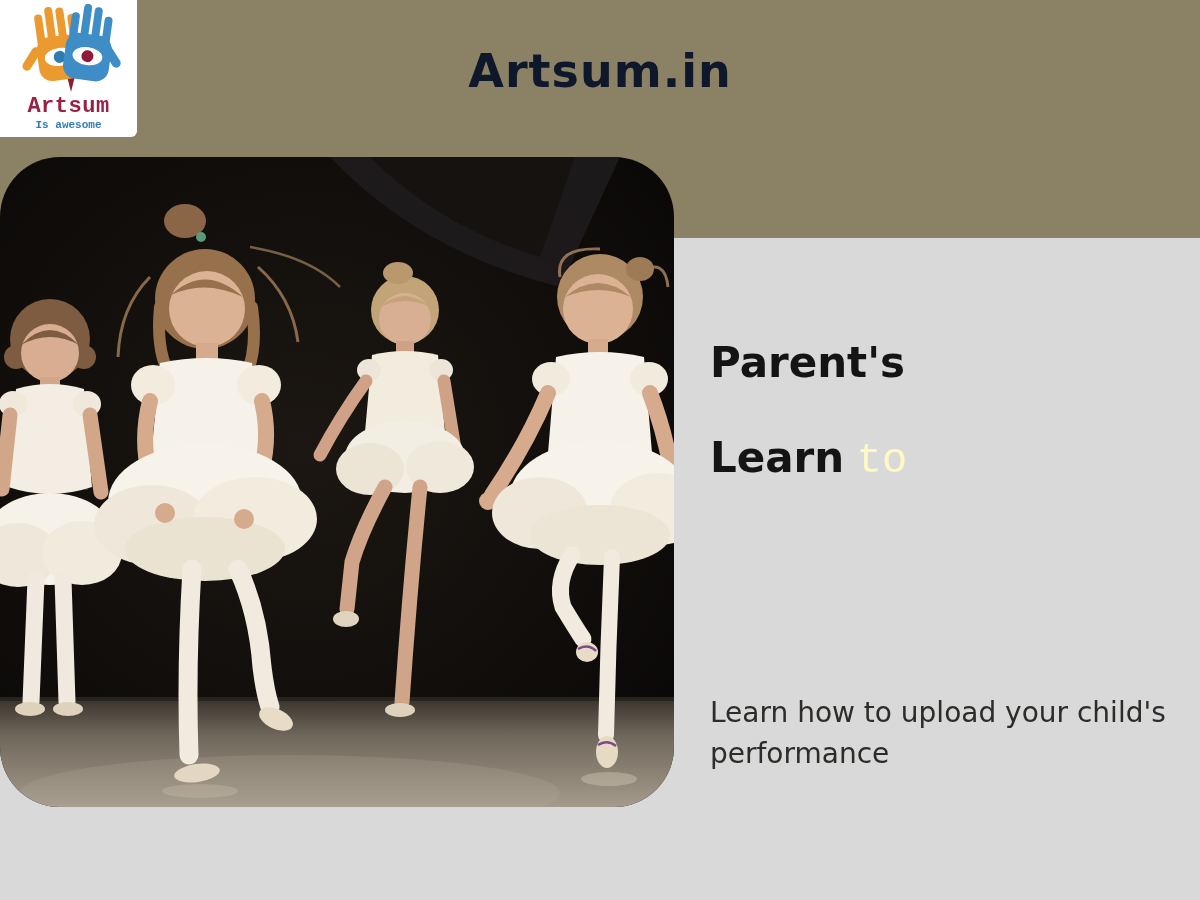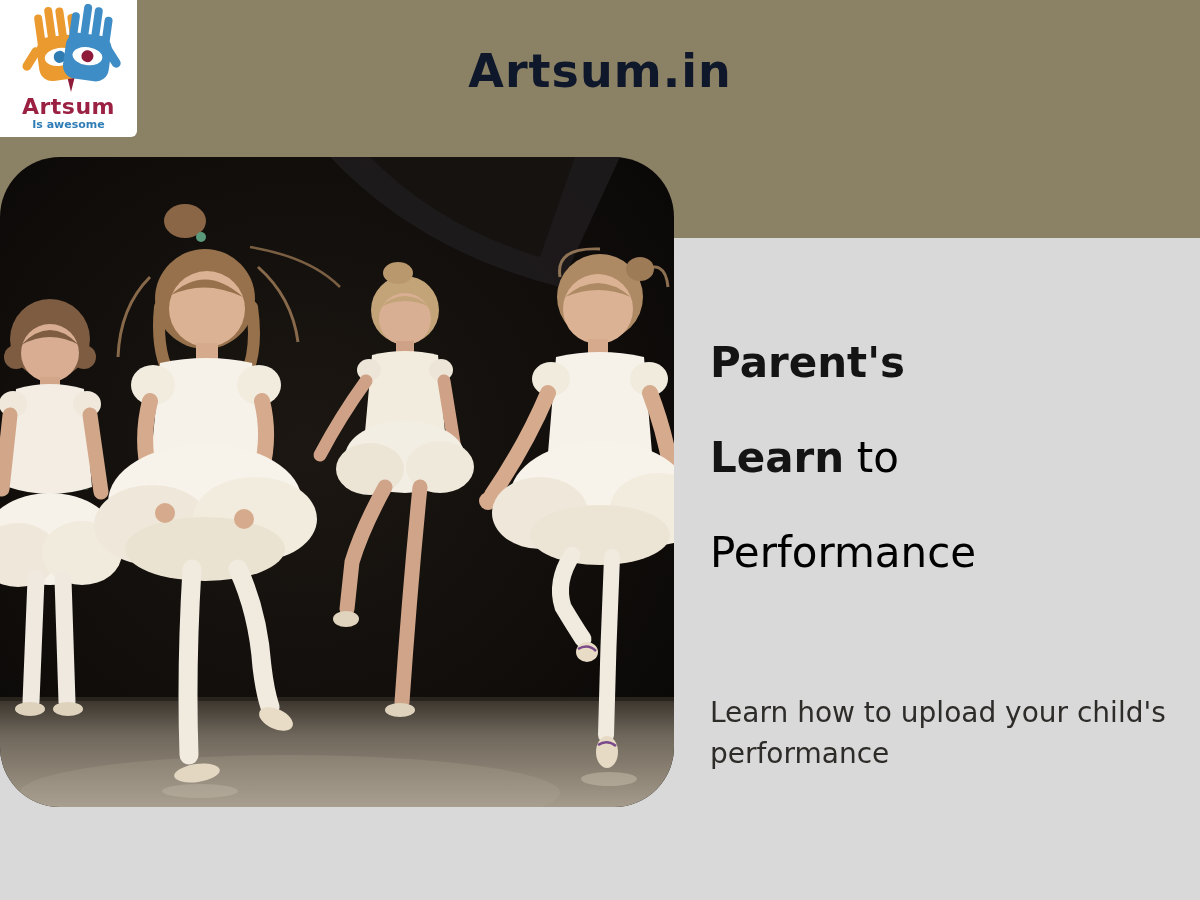--- a/index.html
+++ b/index.html
@@ -16,21 +16,21 @@
   
   .brand-title{
     position:absolute;left:0;top:44px;width:1200px;
     text-align:center;font-size:46px;font-weight:800;
     color:#0f172a;letter-spacing:1px;
   }
   
   .logo-box{
     position:absolute;left:0;top:0;width:137px;height:137px;
     background:#ffffff;border-bottom-right-radius:6px;
-    display:flex;flex-direction:column;align-items:center;
+    display:flex;flex-direction:column;align-items:center;font-family:Liberation Mono, monospace;
   }
   .logo-hands{width:110px;height:92px;margin-top:4px;}
   .logo-title{
     font-size:22px;font-weight:800;color:#9b2143;line-height:22px;
     letter-spacing:.5px;
   }
   .logo-tagline{
     font-size:11px;font-weight:600;color:#2f7db6;line-height:14px;
   }
   
@@ -38,21 +38,21 @@
     position:absolute;left:0;top:157px;width:674px;height:650px;
     border-radius:60px;overflow:hidden;
   }
   .photo svg{display:block;}
   
   .hero-heading{
     position:absolute;left:710px;top:315px;width:470px;
     font-size:42px;line-height:95px;color:#141414;
   }
   .hero-heading .bold{font-weight:800;}
-  .hero-heading .light{font-weight:400;color:#000000;}
+  .hero-heading .light{font-weight:400;color:#fef9c3;font-family:Liberation Mono, monospace;}
   .hero-heading .gap{margin-left:.30em;}
   .hero-subtitle{
     position:absolute;left:710px;top:692px;width:540px;
     font-size:28px;line-height:41px;color:#2e2c29;font-weight:400;
   }
 </style>
 </head>
 <body>
 
 <div class="canvas">
@@ -224,18 +224,17 @@
         <path d="M238,412 Q258,455 262,510 Q265,535 270,550" stroke="#f0eadf" stroke-width="19" stroke-linecap="round" fill="none"></path>
         <ellipse cx="276" cy="562" rx="18" ry="10" fill="#e8dcc6" transform="rotate(25 276 562)"></ellipse>
         <ellipse cx="200" cy="634" rx="38" ry="7" fill="#c9bfae" opacity="0.35"></ellipse>
       </g>
     </svg>
   </div>
 
   <div class="hero-heading">
     <div><span class="bold">Parent's</span></div>
     <div><span class="bold">Learn</span><span class="light gap">to</span></div>
-    <div><span class="light">Performance</span></div>
   </div>
 
   <div class="hero-subtitle">Learn how to upload your child's performance</div>
 
 </div>
 
 </body></html>

